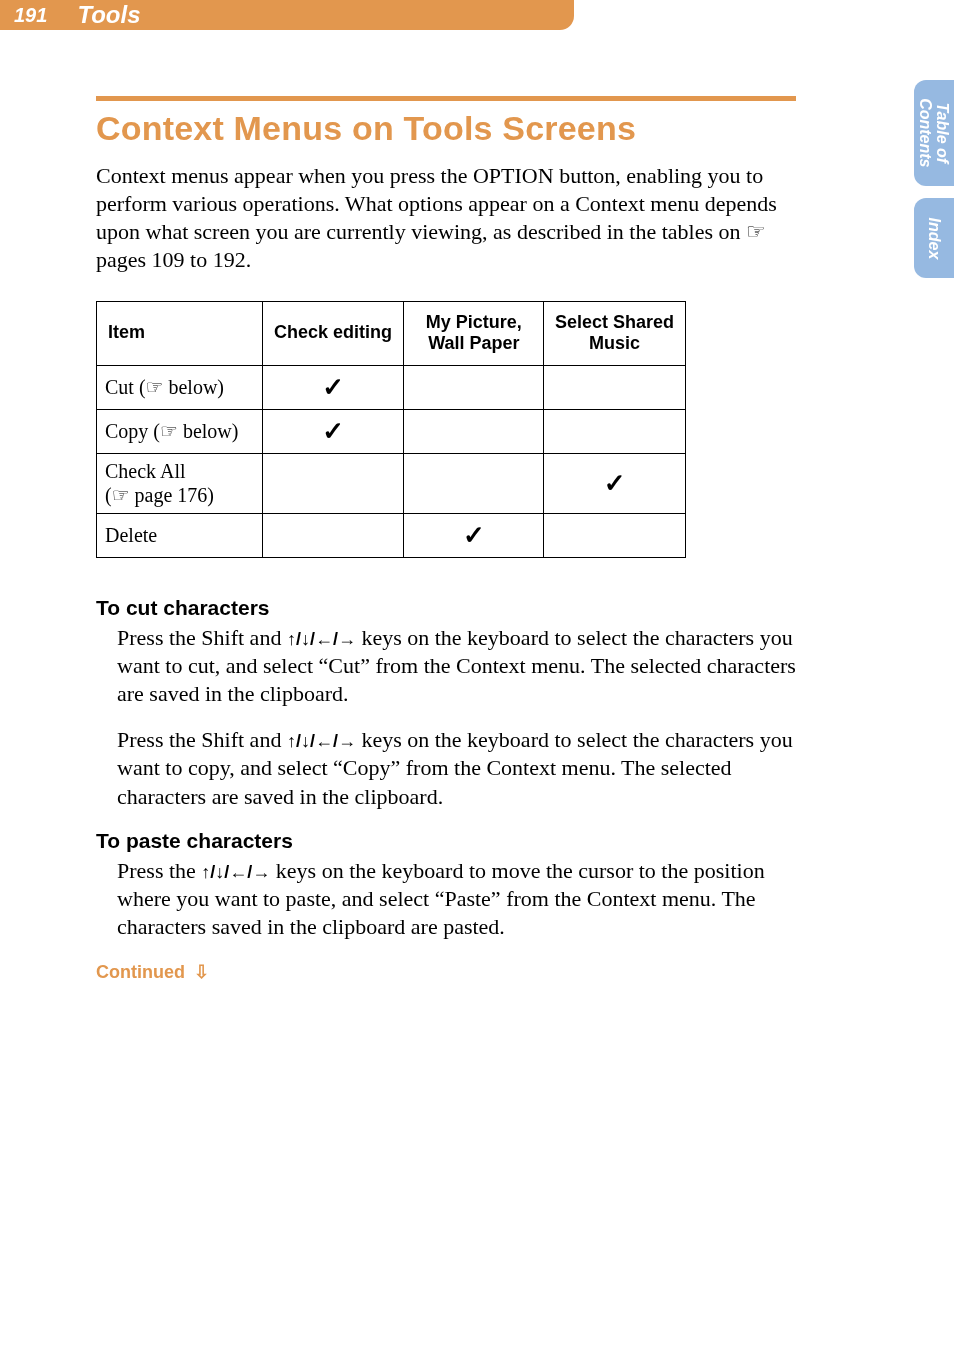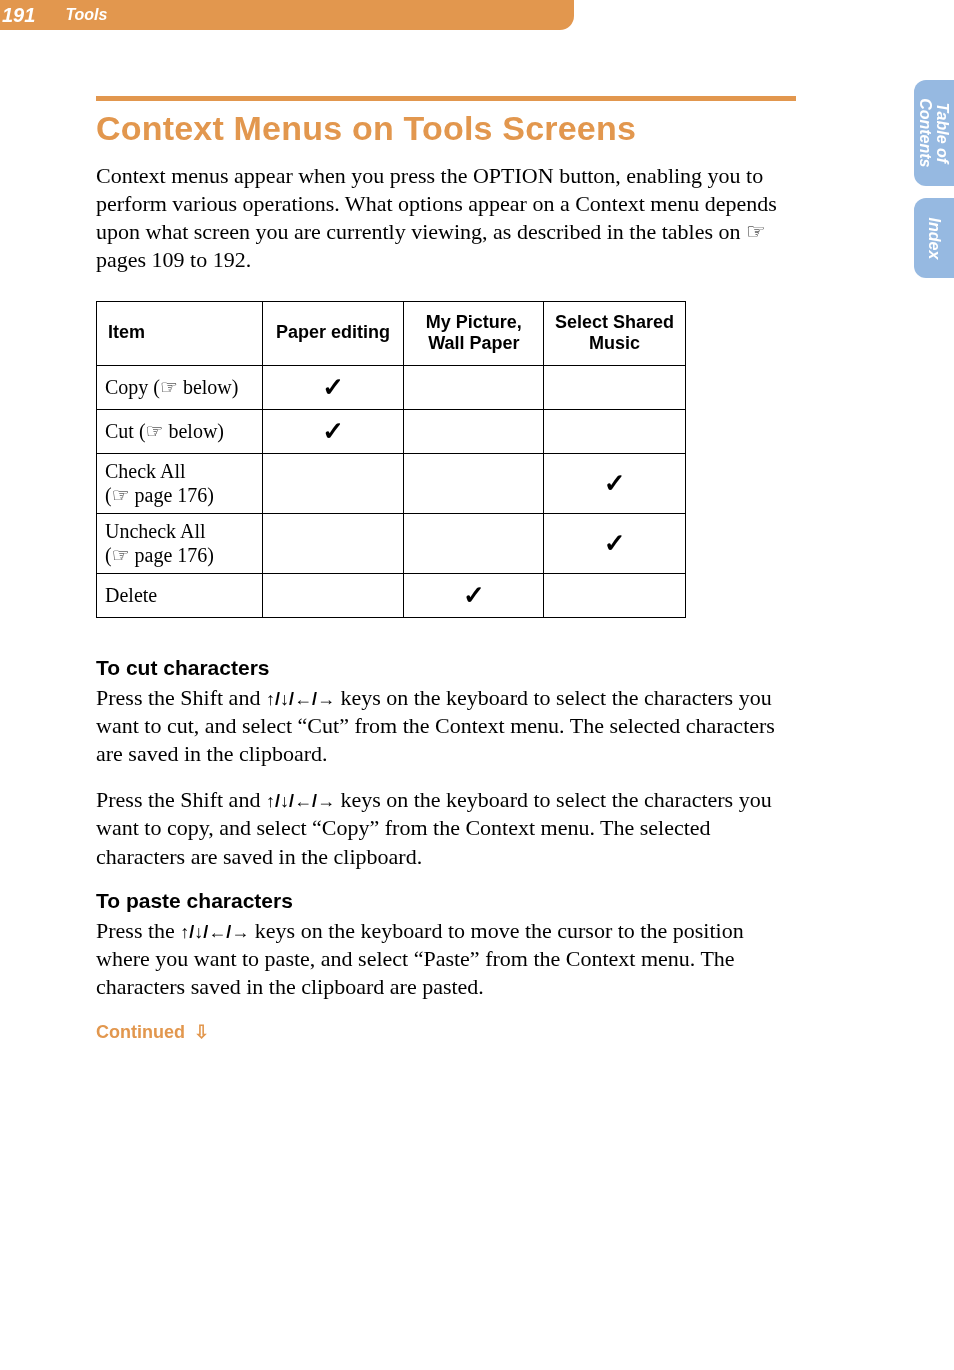--- a/index.html
+++ b/index.html
@@ -8,35 +8,35 @@
   
   
   .header-bar {
     position: relative;
     height: 30px;
     background: #e2974e;
     width: 574px;
     border-bottom-right-radius: 14px;
     display: flex;
     align-items: center;
-    padding-left: 2px;
+    padding-left: 14px;
     color: #fff;
   }
   .page-number {
     font-family: Arial, Helvetica, sans-serif;
     font-weight: bold;
     font-style: italic;
     font-size: 20px;
     margin-right: 30px;
   }
   .section-name {
     font-family: Arial, Helvetica, sans-serif;
     font-weight: bold;
     font-style: italic;
-    font-size: 16px;
+    font-size: 24px;
   }
   
   
   .side-tab {
     position: absolute;
     right: 0;
     width: 40px;
     background: #96b9e1;
     border-top-left-radius: 12px;
     border-bottom-left-radius: 12px;
@@ -76,21 +76,21 @@
     color: #e2974e;
     font-size: 34px;
     margin-bottom: 14px;
     letter-spacing: 0.2px;
   }
   p.intro, p.body {
     font-size: 22px;
     line-height: 1.28;
     margin-bottom: 26px;
   }
-  p.body { margin-bottom: 18px; }
+  p.body { margin-bottom: 18px; margin-left: 21px; }
   
   
   table.grid {
     border-collapse: collapse;
     width: 590px;
     margin-top: 26px;
     margin-bottom: 38px;
   }
   table.grid th, table.grid td {
     border: 1.5px solid #000;
@@ -168,46 +168,40 @@
     <table class="grid">
       <colgroup>
         <col class="col1">
           <col class="col2">
           <col class="col3">
           <col class="col4">
       </colgroup>
       <thead>
         <tr>
           <th class="item-head">Item</th>
-          <th>Paper editing</th>
+          <th>Check editing</th>
           <th>My Picture, Wall Paper</th>
           <th>Select Shared Music</th>
         </tr>
       </thead>
       <tbody>
           <tr>
+            <td class="item-cell"><span>Cut (</span><span>☞ below)</span></td>
+            <td class="mark check">✓</td>
+            <td class="mark check"></td>
+            <td class="mark check"></td>
+          </tr>
+          <tr>
             <td class="item-cell"><span>Copy (</span><span>☞ below)</span></td>
             <td class="mark check">✓</td>
             <td class="mark check"></td>
             <td class="mark check"></td>
           </tr>
           <tr>
-            <td class="item-cell"><span>Cut (</span><span>☞ below)</span></td>
-            <td class="mark check">✓</td>
-            <td class="mark check"></td>
-            <td class="mark check"></td>
-          </tr>
-          <tr>
             <td class="item-cell"><span>Check All</span><br><span class="ref-sub">(☞ page 176)</span></td>
-            <td class="mark check"></td>
-            <td class="mark check"></td>
-            <td class="mark check">✓</td>
-          </tr>
-          <tr>
-            <td class="item-cell"><span>Uncheck All</span><br><span class="ref-sub">(☞ page 176)</span></td>
             <td class="mark check"></td>
             <td class="mark check"></td>
             <td class="mark check">✓</td>
           </tr>
           <tr>
             <td class="item-cell"><span>Delete</span></td>
             <td class="mark check"></td>
             <td class="mark check">✓</td>
             <td class="mark check"></td>
           </tr>

